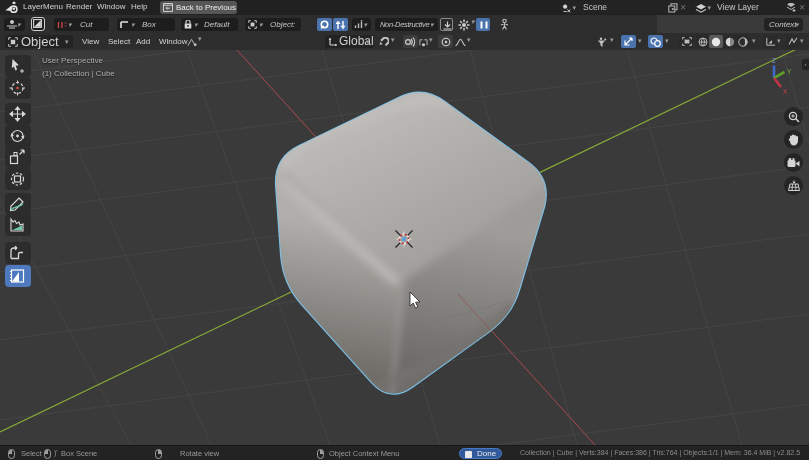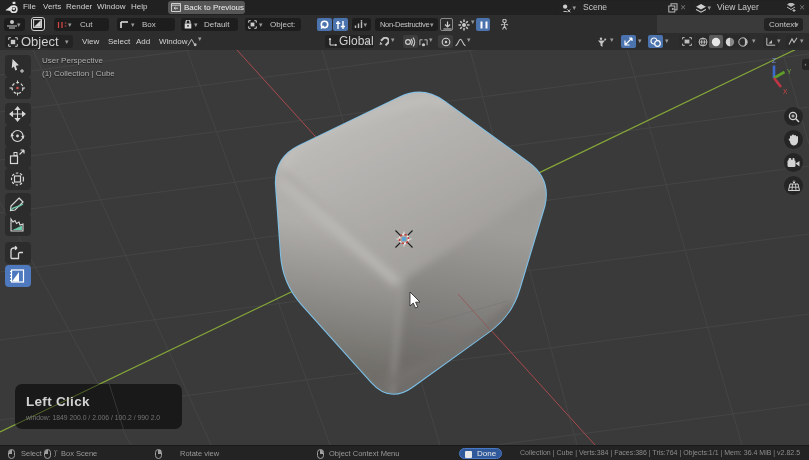--- a/index.html
+++ b/index.html
@@ -5,21 +5,21 @@
   * { margin:0; padding:0; box-sizing:border-box; }
   html,body { width:809px; height:460px; overflow:hidden; background:#3a3a3a;
     font-family:"Liberation Sans", sans-serif; }
   .abs { position:absolute; }
   #stage { position:relative; width:809px; height:460px; }
   
   #topbar { position:absolute; left:0; top:0; width:809px; height:15px; background:#212121; color:#d2d2d2; font-size:9px; }
   .menu { position:absolute; top:2px; }
   .idsel { position:absolute; top:1px; height:13px; background:#232323; border-radius:3px; color:#c8c8c8; font-size:8.5px; line-height:13px; }
   
-  #row2 { position:absolute; left:0; top:15px; width:657px; height:18px; background:#2d2d2d; color:#c6c6c6; font-size:8px; }
+  #row2 { position:absolute; left:0; top:15px; width:657px; height:18px; background:#2d2d2d; color:#c6c6c6; font-size:8px;font-style:italic; }
   .fld { position:absolute; top:3px; height:13px; background:#1d1d1d; border-radius:3px; color:#c6c6c6; line-height:13px; }
   .bluebtn { position:absolute; top:3px; height:13px; background:#4b73ae; border-radius:2px; }
   .carat { color:#999; font-size:7px; }
   
   #row3 { position:absolute; left:0; top:33px; width:809px; height:17px; background:#2d2d2d; color:#d0d0d0; font-size:8px; }
   .hfld { position:absolute; top:2px; height:13px; background:#232323; border-radius:3px; line-height:13px; color:#d0d0d0; }
   .hm { position:absolute; top:3.5px; color:#d4d4d4; font-size:8px; }
   .hic { position:absolute; top:2px; height:13px; border-radius:2px; }
   
   #vp { position:absolute; left:0; top:50px; width:809px; height:395px; background:#3a3a3a; overflow:hidden; }
@@ -43,26 +43,26 @@
 <div id="stage">
 
   <div id="topbar">
     <svg class="abs" style="left:5px;top:1px" width="14" height="13" viewBox="0 0 14 13">
       <circle cx="8.8" cy="8.2" r="3.1" fill="none" stroke="#e2e2e2" stroke-width="1.6"></circle>
       <circle cx="8.8" cy="7.8" r="1.3" fill="#e2e2e2"></circle>
       <rect x="7.6" y="0.8" width="2.8" height="2.2" fill="#e2e2e2"></rect>
       <path d="M0.5 9.3 L6.6 4.4 L7.4 8.2 Z" fill="#e2e2e2"></path>
       <path d="M0.5 9.3 L5 7.6 L5.5 9.9 Z" fill="#e2e2e2"></path>
     </svg>
-    <span class="menu" style="left:23px;font-size:8px">File</span>
-    <span class="menu" style="left:43px;font-size:8px">Verts</span>
+    <span class="menu" style="left:23px;font-size:8px">Layer</span>
+    <span class="menu" style="left:43px;font-size:8px">Menu</span>
     <span class="menu" style="left:66px;font-size:8px">Render</span>
     <span class="menu" style="left:97px;font-size:8px">Window</span>
     <span class="menu" style="left:131px;font-size:8px">Help</span>
-    <div class="abs" style="left:160px;top:1px;width:77px;height:13px;background:#565656;border-radius:3px;color:#ededed;font-size:8px;line-height:13px;margin-left:8px;">
+    <div class="abs" style="left:160px;top:1px;width:77px;height:13px;background:#565656;border-radius:3px;color:#ededed;font-size:8px;line-height:13px;">
       <svg class="abs" style="left:3px;top:2px" width="10" height="9" viewBox="0 0 10 9">
         <path d="M0.5 0.5 H9.5 V8.5 H0.5 Z M0.5 2.2 H9.5" fill="none" stroke="#dcdcdc" stroke-width="0.9"></path>
         <path d="M3 5.2 H7 M3 5.2 L4.5 4 M3 5.2 L4.5 6.4" stroke="#dcdcdc" stroke-width="0.9" fill="none"></path>
       </svg>
       <span style="position:absolute;left:16px">Back to Previous</span>
     </div>
 
     <div class="idsel" style="left:559px;width:132px">
       <svg class="abs" style="left:3px;top:2.5px" width="9" height="9" viewBox="0 0 10 10">
         <circle cx="3.5" cy="3" r="2.4" fill="#cfcfcf"></circle>
@@ -499,28 +499,20 @@
         </svg>
       </div>
     <div class="nav" style="top:126px">
         <svg class="abs" style="left:3.5px;top:4px" width="12" height="11" viewBox="0 0 12 11">
       <path d="M2 4 H10 L11.5 10.5 H0.5 Z" fill="none" stroke="#d4d4d4" stroke-width="1"></path>
       <path d="M4.5 4 L4 10.5 M7.5 4 L8 10.5 M1.2 7.2 H10.8" stroke="#d4d4d4" stroke-width="0.9"></path>
       <path d="M6 0.5 V3 M6 3 L4.8 1.8 M6 3 L7.2 1.8" stroke="#d4d4d4" stroke-width="1"></path>
         </svg>
       </div>
 
-    <div id="lclick" style="overflow:hidden">
-      <svg class="abs" style="left:0;top:0" width="167" height="45" viewBox="0 0 167 45">
-        <line x1="0" y1="40.8" x2="95" y2="-4.9" stroke="#85a73a" stroke-width="1" opacity="0.5"></line>
-        <line x1="93" y1="-4" x2="110" y2="50" stroke="#9a9a9a" stroke-width="1" opacity="0.22"></line>
-      </svg>
-      <div class="t1">Left Click</div>
-      <div class="t2">window: 1849 200.0 / 2.006 / 100.2 / 990 2.0</div>
-    </div>
   </div>
 
   <div id="status">
     <div class="mico" style="left:8px">
         <i></i>
       </div>
     <span class="st" style="left:21px">Select</span>
     <div class="mico" style="left:44px">
         <i></i>
       </div>

